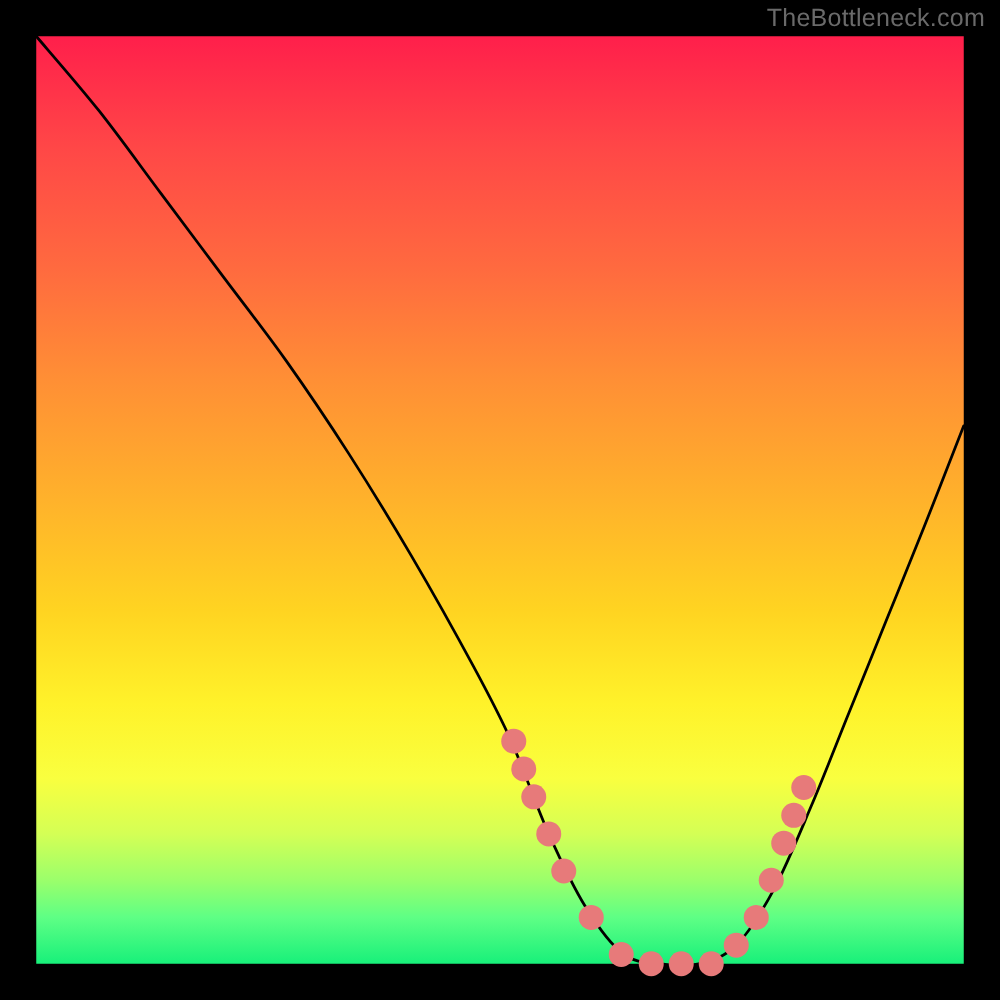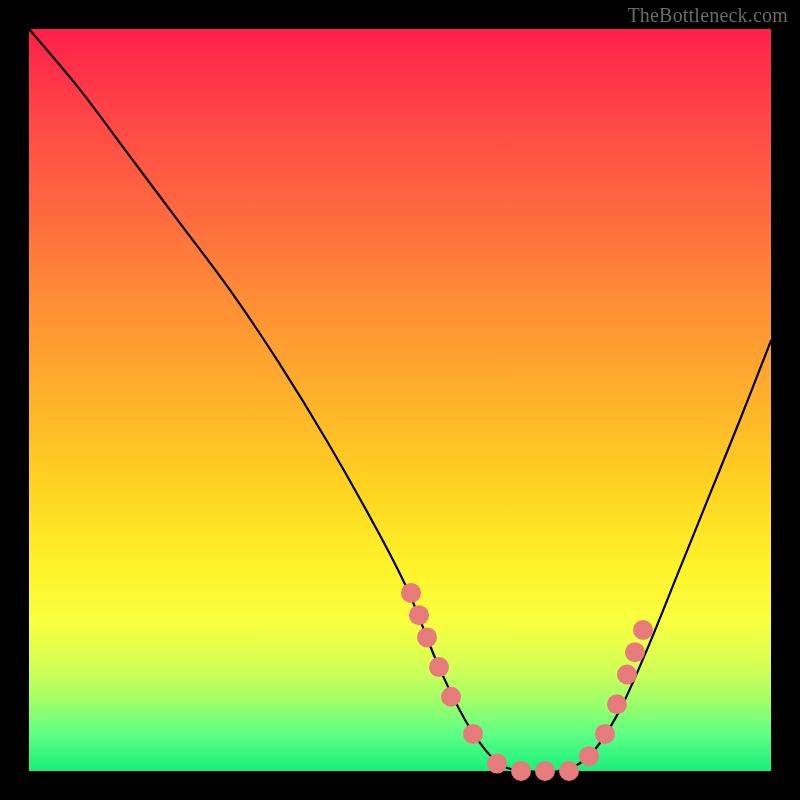--- a/index.html
+++ b/index.html
@@ -11,21 +11,20 @@
     overflow: hidden;
     font-family: Arial, Helvetica, sans-serif;
   }
   .frame {
     position: absolute;
     left: 0;
     top: 0;
     width: 800px;
     height: 800px;
     background: #000;
-    font-family: Liberation Serif, serif;
   }
   .plot-area {
     position: absolute;
     left: 29px;
     top: 29px;
     width: 742px;
     height: 742px;
     background: linear-gradient(
       to bottom,
       #ff1f4b 0%,

